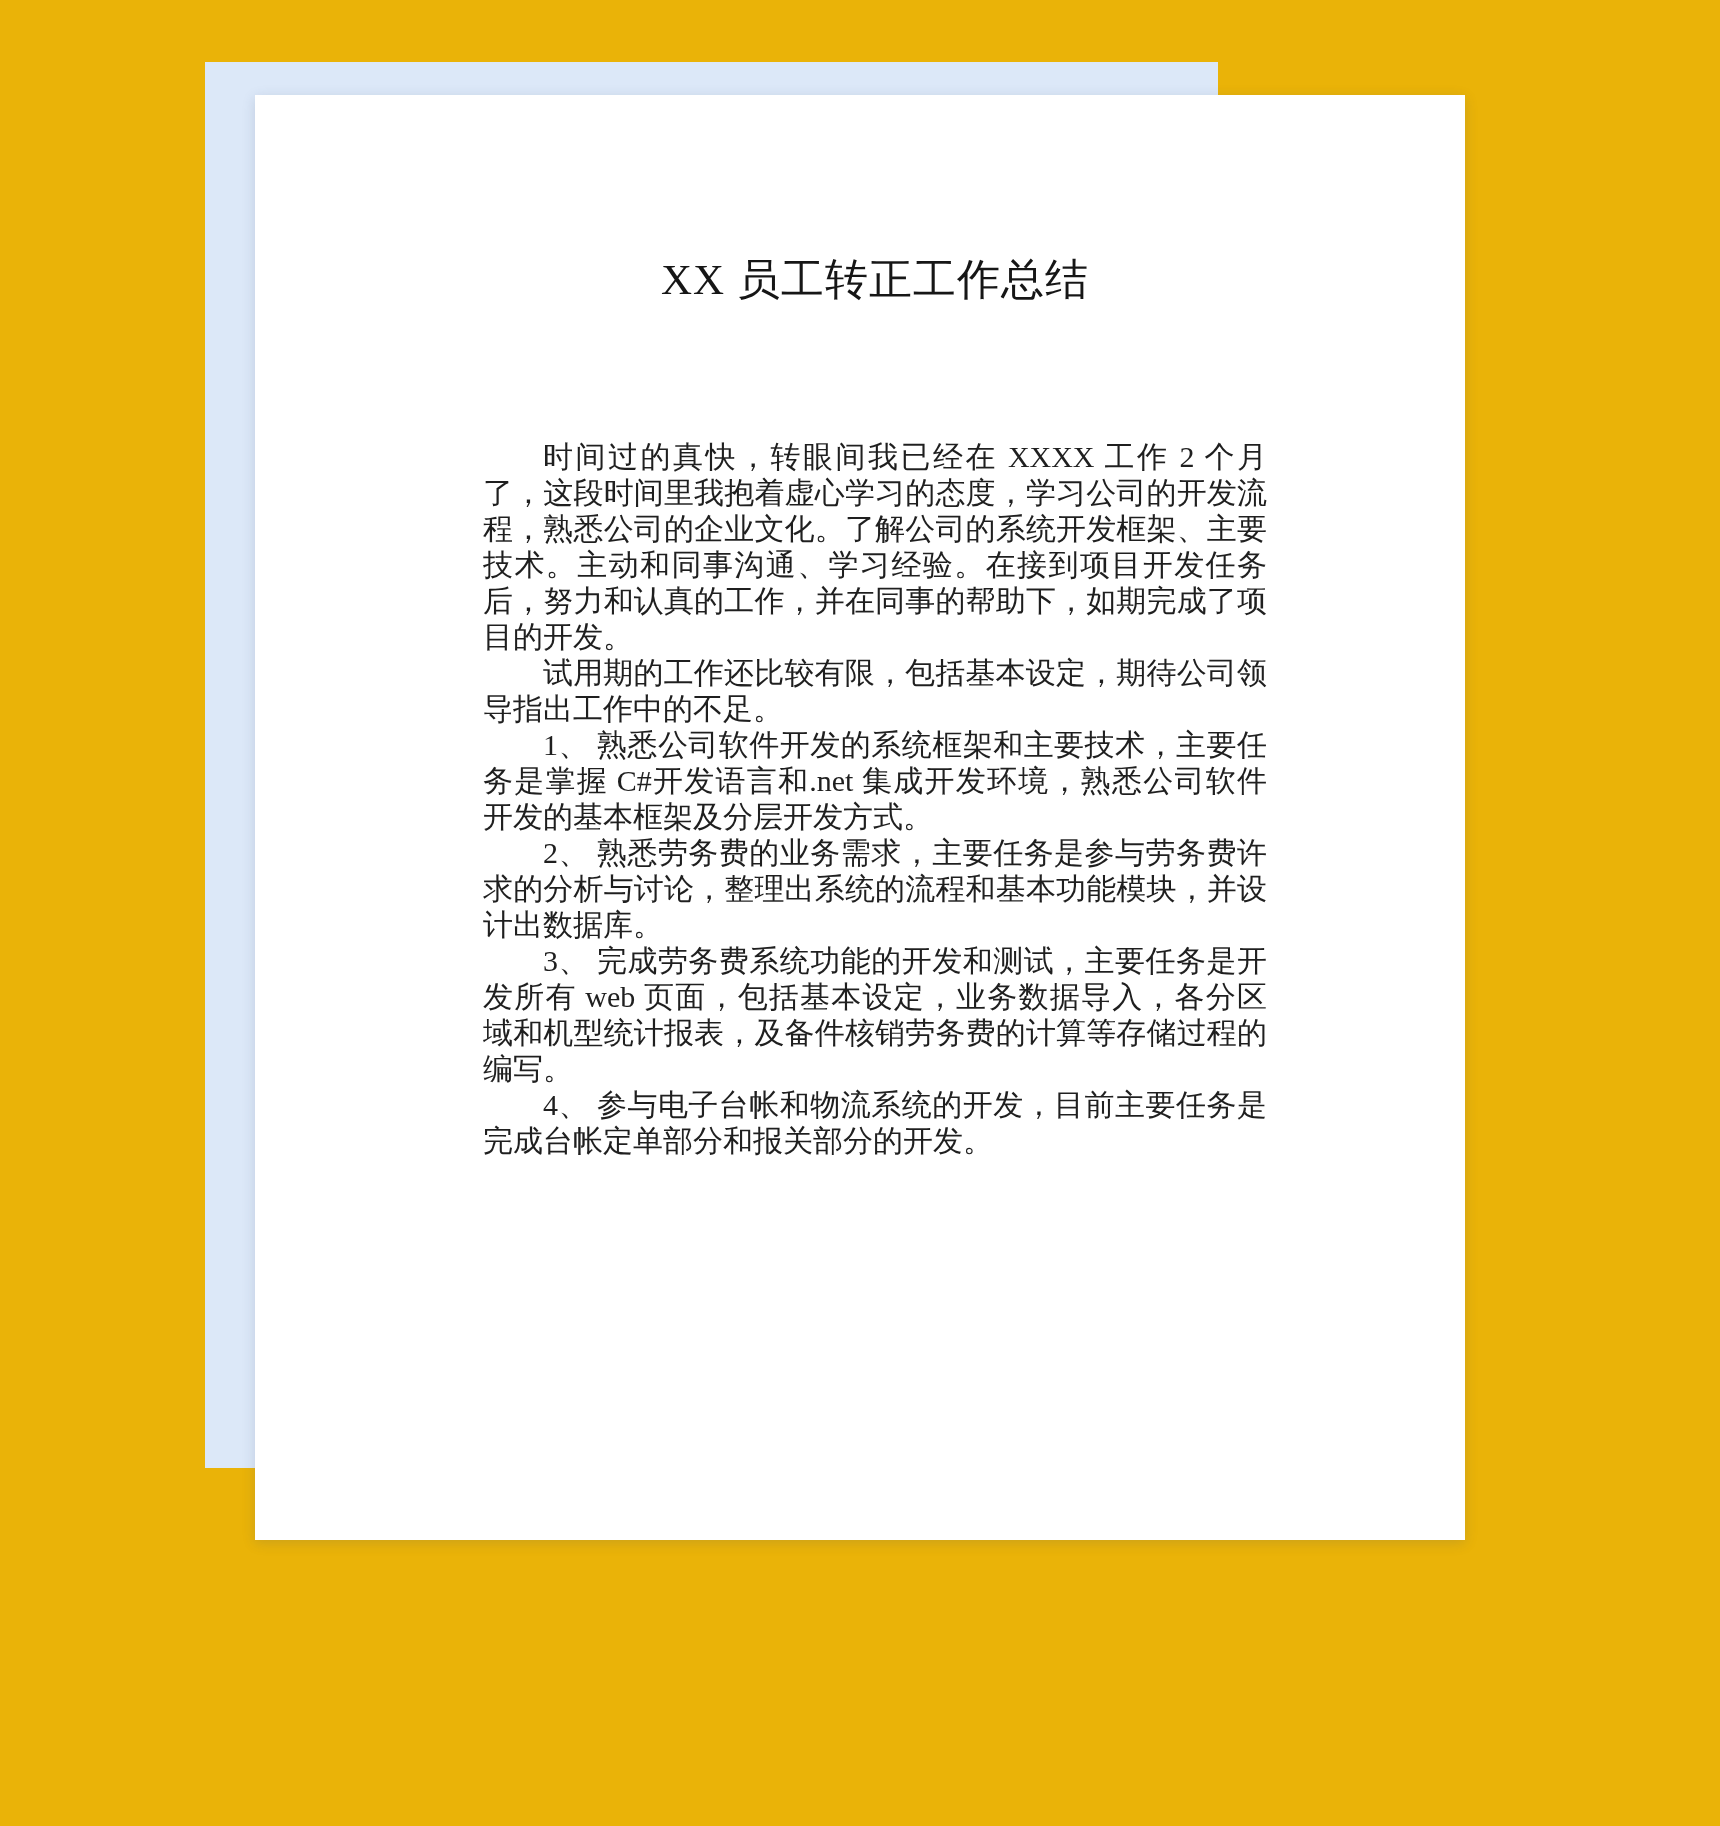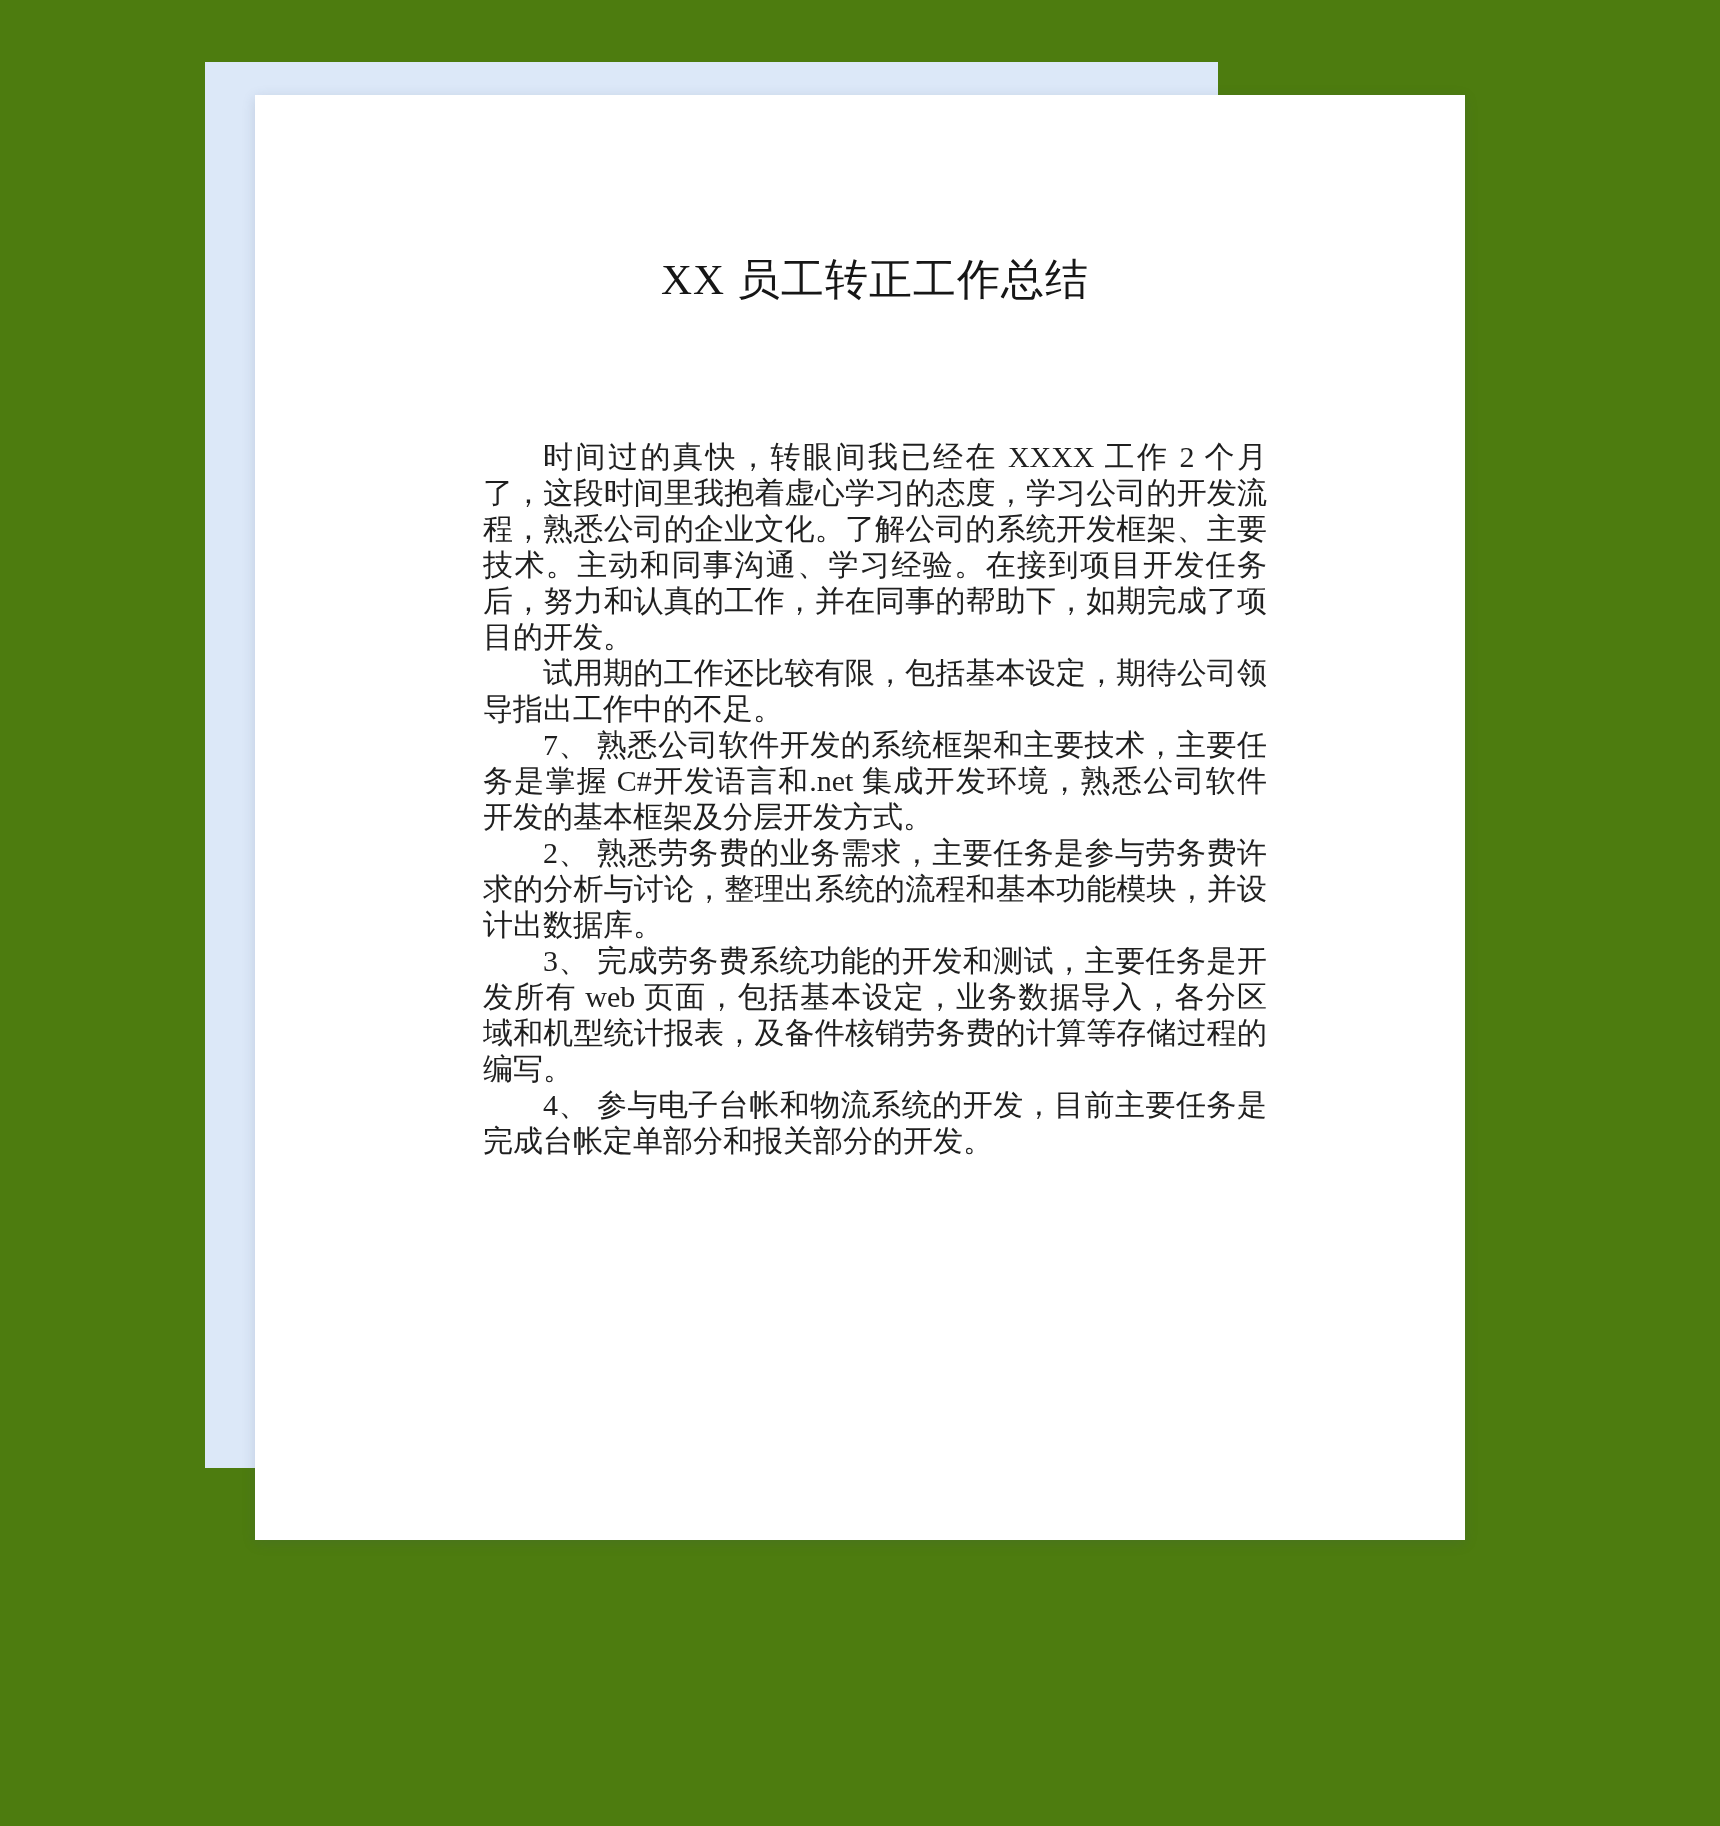--- a/index.html
+++ b/index.html
@@ -7,21 +7,21 @@
     padding: 0;
     width: 1720px;
     height: 1826px;
     overflow: hidden;
     font-family: "Liberation Serif", "DejaVu Serif", serif;
   }
   .canvas {
     position: relative;
     width: 1720px;
     height: 1826px;
-    background: #4d7c0f;
+    background: #eab308;
   }
   .back-sheet {
     position: absolute;
     left: 205px;
     top: 62px;
     width: 1013px;
     height: 1406px;
     background: #dce8f8;
   }
   .paper {
@@ -64,21 +64,21 @@
 <div class="canvas">
   <div class="back-sheet"></div>
   <div class="paper">
     <h1 class="doc-title">XX 员工转正工作总结</h1>
     <div class="doc-body">
 
         <p>时间过的真快，转眼间我已经在 XXXX 工作 2 个月了，这段时间里我抱着虚心学习的态度，学习公司的开发流程，熟悉公司的企业文化。了解公司的系统开发框架、主要技术。主动和同事沟通、学习经验。在接到项目开发任务后，努力和认真的工作，并在同事的帮助下，如期完成了项目的开发。</p>
 
         <p>试用期的工作还比较有限，包括基本设定，期待公司领导指出工作中的不足。</p>
 
-        <p>7、 熟悉公司软件开发的系统框架和主要技术，主要任务是掌握 C#开发语言和.net 集成开发环境，熟悉公司软件开发的基本框架及分层开发方式。</p>
+        <p>1、 熟悉公司软件开发的系统框架和主要技术，主要任务是掌握 C#开发语言和.net 集成开发环境，熟悉公司软件开发的基本框架及分层开发方式。</p>
 
         <p>2、 熟悉劳务费的业务需求，主要任务是参与劳务费许求的分析与讨论，整理出系统的流程和基本功能模块，并设计出数据库。</p>
 
         <p>3、 完成劳务费系统功能的开发和测试，主要任务是开发所有 web 页面，包括基本设定，业务数据导入，各分区域和机型统计报表，及备件核销劳务费的计算等存储过程的编写。</p>
 
         <p>4、 参与电子台帐和物流系统的开发，目前主要任务是完成台帐定单部分和报关部分的开发。</p>
 
       </div>
   </div>
 </div>

